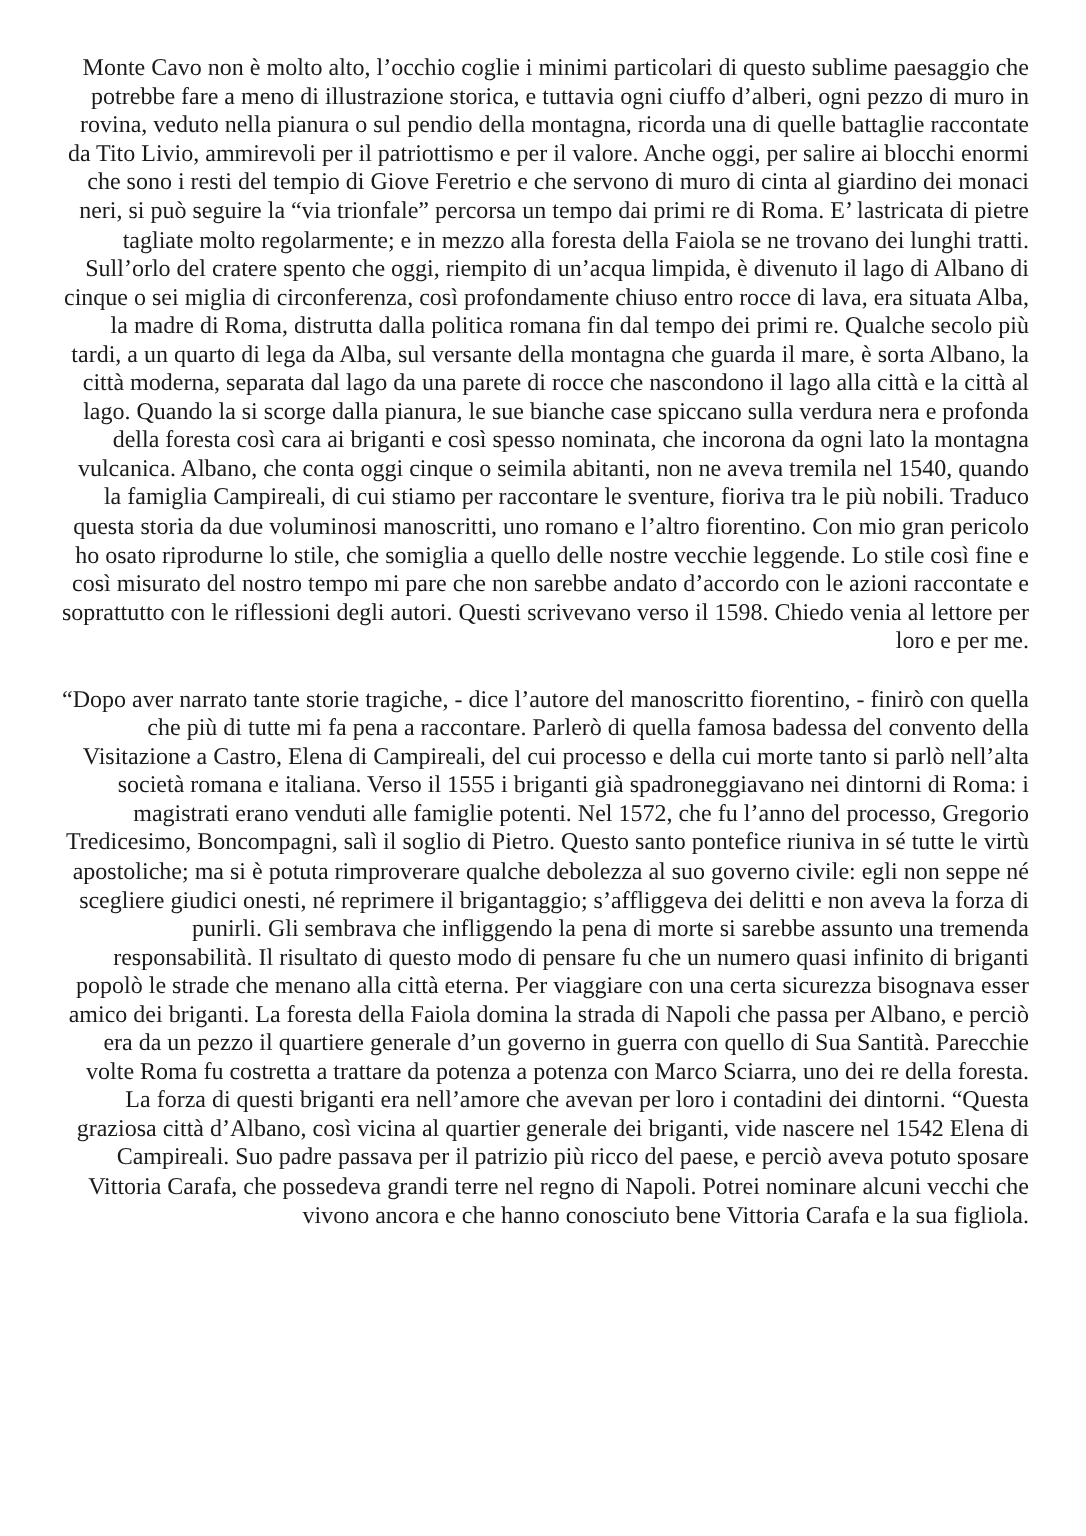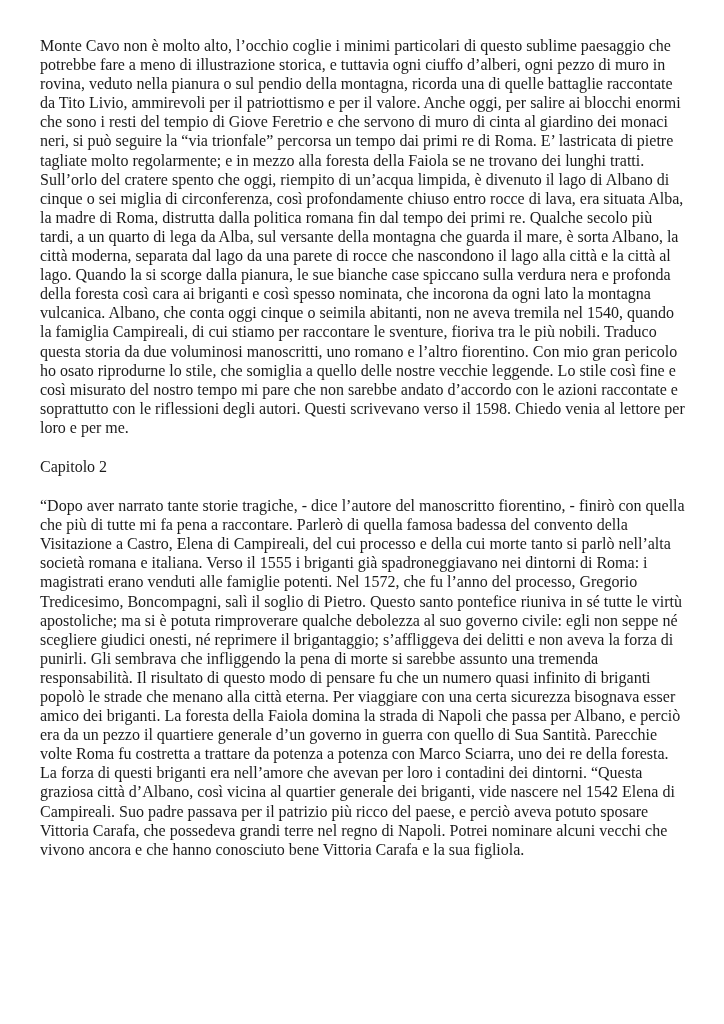--- a/index.html
+++ b/index.html
@@ -15,32 +15,31 @@
   .page {
     box-sizing: border-box;
     width: 724px;
     height: 1024px;
     padding: 36px 38px 0 40px;
     background: #ffffff;
     font-family: "Liberation Serif", "DejaVu Serif", serif;
     font-size: 16px;
     line-height: 19.1px;
     color: #1b1b1b;
-    text-align: left;
+    text-align: right;
   }
   .page p {
     margin: 0 0 20px 0;
     padding: 0;
     word-spacing: normal;
   }
   .chapter-heading {
     font-size: 16px;
     font-weight: normal;
   }
 </style>
 </head>
 <body>
 
 <div class="page">
   <p>Monte Cavo non è molto alto, l’occhio coglie i minimi particolari di questo sublime paesaggio che potrebbe fare a meno di illustrazione storica, e tuttavia ogni ciuffo d’alberi, ogni pezzo di muro in rovina, veduto nella pianura o sul pendio della montagna, ricorda una di quelle battaglie raccontate da Tito Livio, ammirevoli per il patriottismo e per il valore. Anche oggi, per salire ai blocchi enormi che sono i resti del tempio di Giove Feretrio e che servono di muro di cinta al giardino dei monaci neri, si può seguire la “via trionfale” percorsa un tempo dai primi re di Roma. E’ lastricata di pietre tagliate molto regolarmente; e in mezzo alla foresta della Faiola se ne trovano dei lunghi tratti. Sull’orlo del cratere spento che oggi, riempito di un’acqua limpida, è divenuto il lago di Albano di cinque o sei miglia di circonferenza, così profondamente chiuso entro rocce di lava, era situata Alba, la madre di Roma, distrutta dalla politica romana fin dal tempo dei primi re. Qualche secolo più tardi, a un quarto di lega da Alba, sul versante della montagna che guarda il mare, è sorta Albano, la città moderna, separata dal lago da una parete di rocce che nascondono il lago alla città e la città al lago. Quando la si scorge dalla pianura, le sue bianche case spiccano sulla verdura nera e profonda della foresta così cara ai briganti e così spesso nominata, che incorona da ogni lato la montagna vulcanica. Albano, che conta oggi cinque o seimila abitanti, non ne aveva tremila nel 1540, quando la famiglia Campireali, di cui stiamo per raccontare le sventure, fioriva tra le più nobili. Traduco questa storia da due voluminosi manoscritti, uno romano e l’altro fiorentino. Con mio gran pericolo ho osato riprodurne lo stile, che somiglia a quello delle nostre vecchie leggende. Lo stile così fine e così misurato del nostro tempo mi pare che non sarebbe andato d’accordo con le azioni raccontate e soprattutto con le riflessioni degli autori. Questi scrivevano verso il 1598. Chiedo venia al lettore per loro e per me.</p>
-  <p class="chapter-heading">Capitolo 2</p>
   <p>“Dopo aver narrato tante storie tragiche, - dice l’autore del manoscritto fiorentino, - finirò con quella che più di tutte mi fa pena a raccontare. Parlerò di quella famosa badessa del convento della Visitazione a Castro, Elena di Campireali, del cui processo e della cui morte tanto si parlò nell’alta società romana e italiana. Verso il 1555 i briganti già spadroneggiavano nei dintorni di Roma: i magistrati erano venduti alle famiglie potenti. Nel 1572, che fu l’anno del processo, Gregorio Tredicesimo, Boncompagni, salì il soglio di Pietro. Questo santo pontefice riuniva in sé tutte le virtù apostoliche; ma si è potuta rimproverare qualche debolezza al suo governo civile: egli non seppe né scegliere giudici onesti, né reprimere il brigantaggio; s’affliggeva dei delitti e non aveva la forza di punirli. Gli sembrava che infliggendo la pena di morte si sarebbe assunto una tremenda responsabilità. Il risultato di questo modo di pensare fu che un numero quasi infinito di briganti popolò le strade che menano alla città eterna. Per viaggiare con una certa sicurezza bisognava esser amico dei briganti. La foresta della Faiola domina la strada di Napoli che passa per Albano, e perciò era da un pezzo il quartiere generale d’un governo in guerra con quello di Sua Santità. Parecchie volte Roma fu costretta a trattare da potenza a potenza con Marco Sciarra, uno dei re della foresta. La forza di questi briganti era nell’amore che avevan per loro i contadini dei dintorni. “Questa graziosa città d’Albano, così vicina al quartier generale dei briganti, vide nascere nel 1542 Elena di Campireali. Suo padre passava per il patrizio più ricco del paese, e perciò aveva potuto sposare Vittoria Carafa, che possedeva grandi terre nel regno di Napoli. Potrei nominare alcuni vecchi che vivono ancora e che hanno conosciuto bene Vittoria Carafa e la sua figliola.</p>
 </div>
 
 </body></html>

